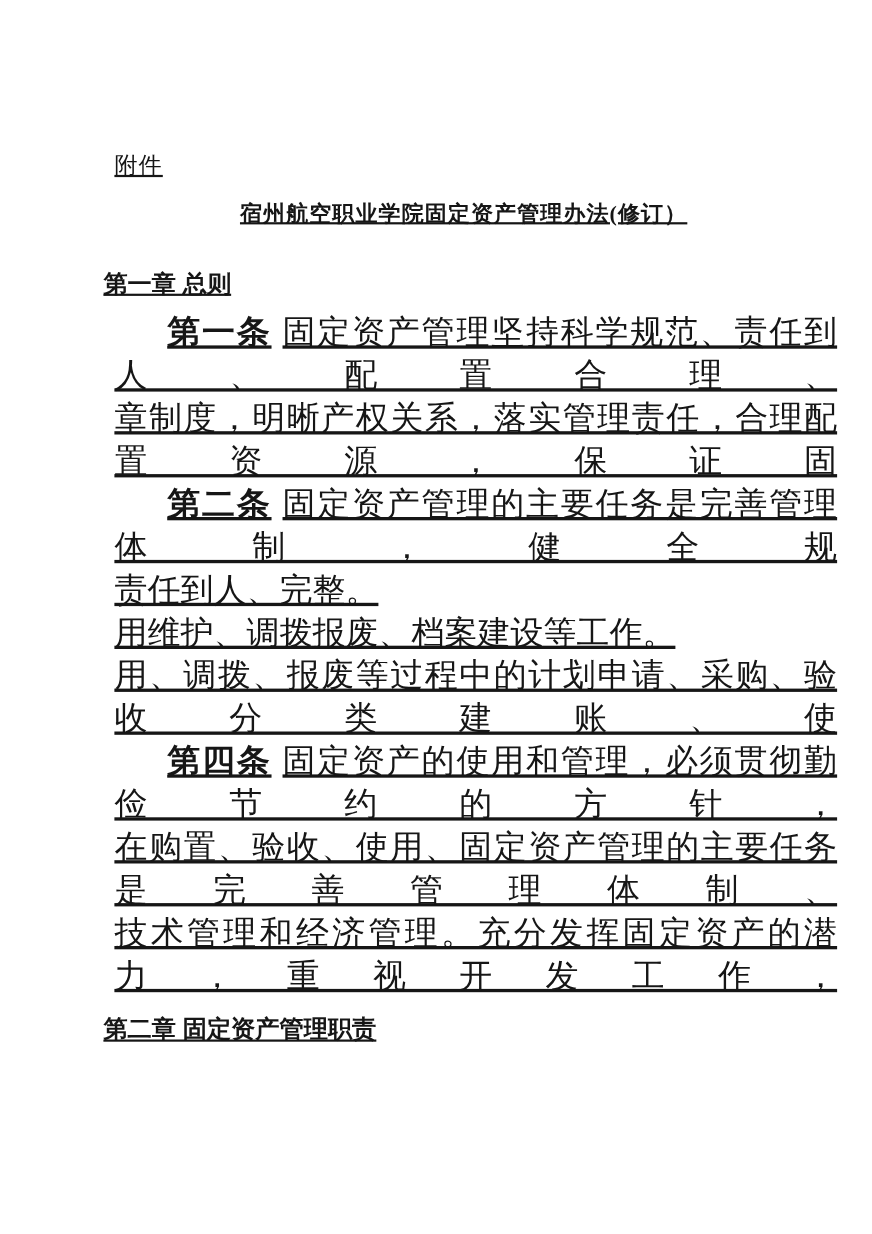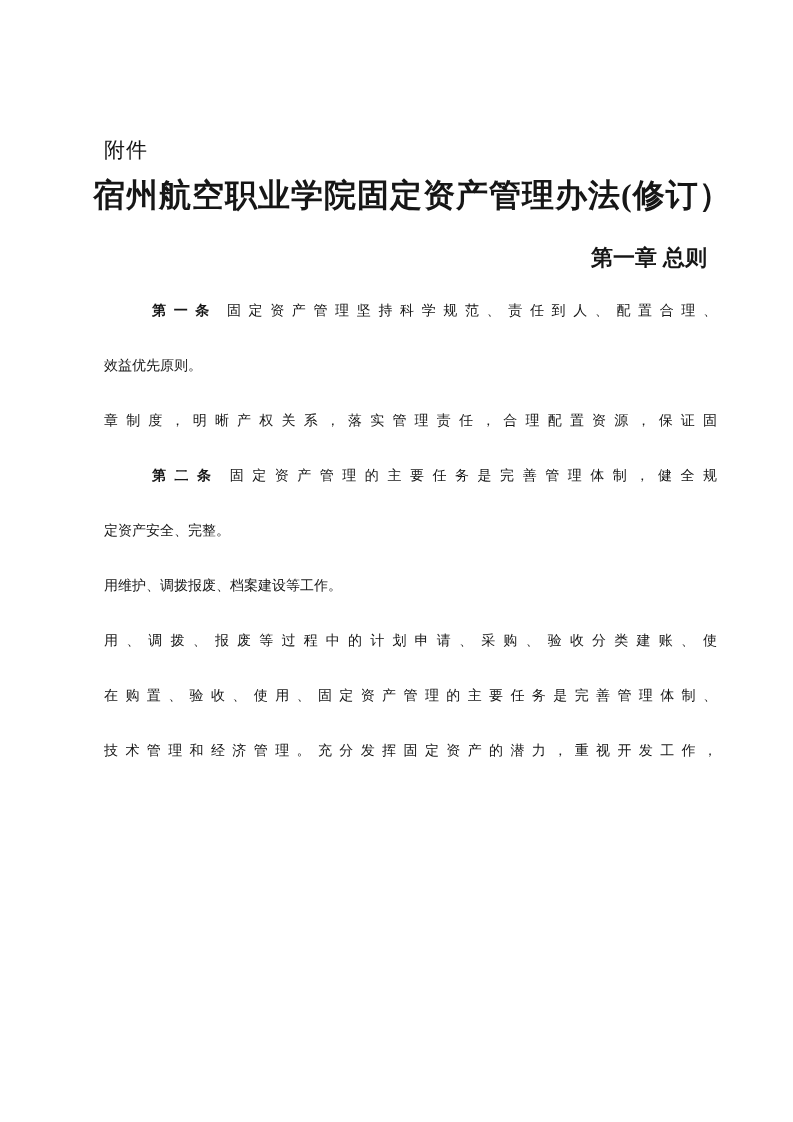--- a/index.html
+++ b/index.html
@@ -10,53 +10,54 @@
   .page {
     position: relative;
     width: 793px;
     height: 1122px;
     background: #ffffff;
     color: #161616;
     font-family: "Liberation Serif", "DejaVu Serif", serif;
     overflow: hidden;
   }
   .content {
-    padding: 135px 76px 0 104px; 
+    padding: 135px 32px 0 104px; 
+    text-decoration: underline;
   }
   .attachment {
     font-size: 21px;
     line-height: 30px;
     letter-spacing: 1px;
   }
   .title {
-    font-size: 32px;
+    font-size: 20px;
     font-weight: bold;
     line-height: 34px;
     text-align: center;
     margin-top: 13px;
     position: relative;
     left: -11px;
     letter-spacing: 1px;
     white-space: nowrap;
   }
   .chapter-heading {
     font-family: "Liberation Sans", "DejaVu Sans", sans-serif;
     font-size: 22px;
     font-weight: bold;
     line-height: 39px;
-    text-align: right;
+    text-align: left;
     position: relative;
     left: -10px;
     white-space: nowrap;
   }
   .chapter-heading.heading-1 { margin: 26px 0 6px; }
   .chapter-heading.heading-2 { margin: 9px 0 8px; }
   .body-line {
-    font-size: 14px;
-    line-height: 55px;
+    font-size: 30px;
+    line-height: 39px;
     white-space: nowrap;
   }
   .body-line.fill {
     white-space: normal;
     text-align: justify;
     text-align-last: justify;
     text-justify: distribute;
   }
   .body-line.indent {
     text-indent: 48px; 
@@ -69,24 +70,25 @@
 </head>
 <body>
 
 <div class="page">
   <div class="content">
     <div class="attachment">附件</div>
     <div class="title">宿州航空职业学院固定资产管理办法(修订）</div>
     <div>
         <div class="chapter-heading heading-1">第一章 总则</div>
         <div class="body-line indent fill"><span class="article-label">第一条</span><span class="line-text">固定资产管理坚持科学规范、责任到人、配置合理、</span></div>
-        <div class="body-line"><span class="line-text">效益优先原则。</span></div>
         <div class="body-line fill"><span class="line-text">章制度，明晰产权关系，落实管理责任，合理配置资源，保证固</span></div>
         <div class="body-line indent fill"><span class="article-label">第二条</span><span class="line-text">固定资产管理的主要任务是完善管理体制，健全规</span></div>
-        <div class="body-line"><span class="line-text">定资产安全、完整。</span></div>
+        <div class="body-line"><span class="line-text">责任到人、完整。</span></div>
         <div class="body-line"><span class="line-text">用维护、调拨报废、档案建设等工作。</span></div>
         <div class="body-line fill"><span class="line-text">用、调拨、报废等过程中的计划申请、采购、验收分类建账、使</span></div>
+        <div class="body-line indent fill"><span class="article-label">第四条</span><span class="line-text">固定资产的使用和管理，必须贯彻勤俭节约的方针，</span></div>
         <div class="body-line fill"><span class="line-text">在购置、验收、使用、固定资产管理的主要任务是完善管理体制、</span></div>
         <div class="body-line fill"><span class="line-text">技术管理和经济管理。充分发挥固定资产的潜力，重视开发工作，</span></div>
+        <div class="chapter-heading heading-2">第二章 固定资产管理职责</div>
         <div class="body-line indent fill"></div>
       </div>
   </div>
 </div>
 
 </body></html>

